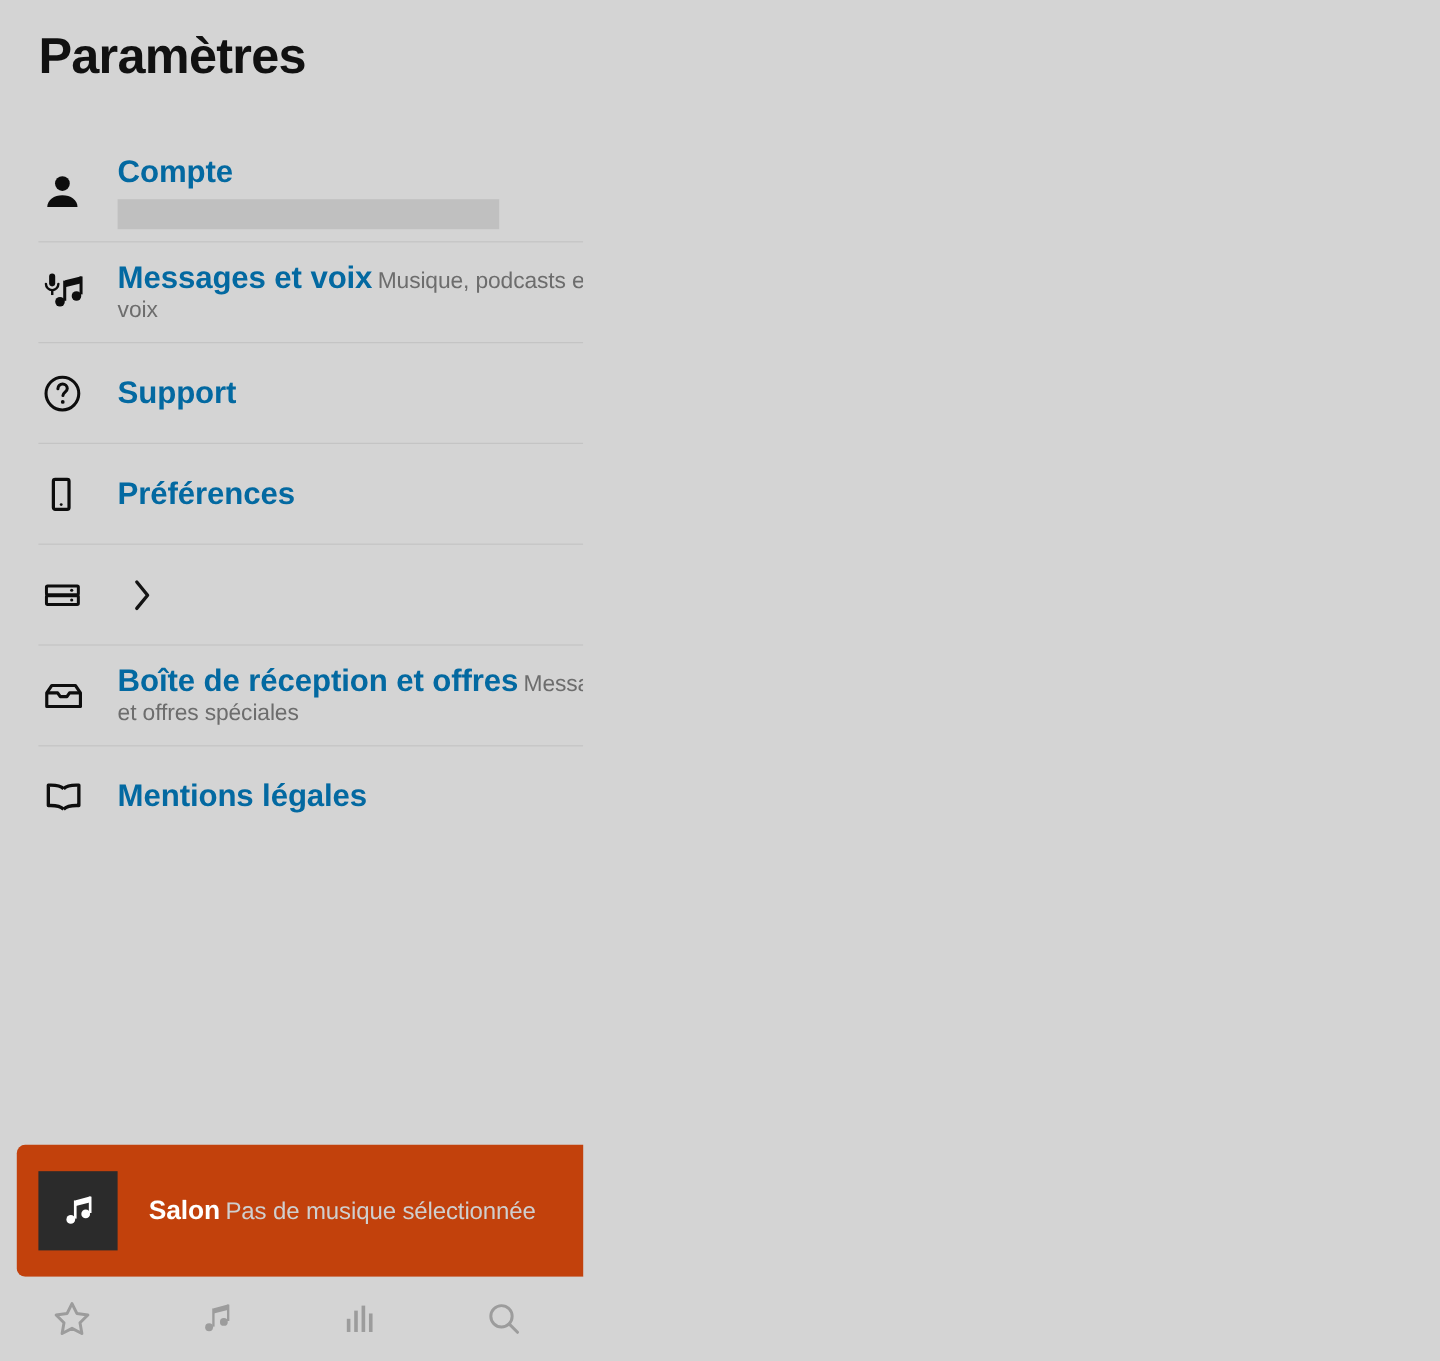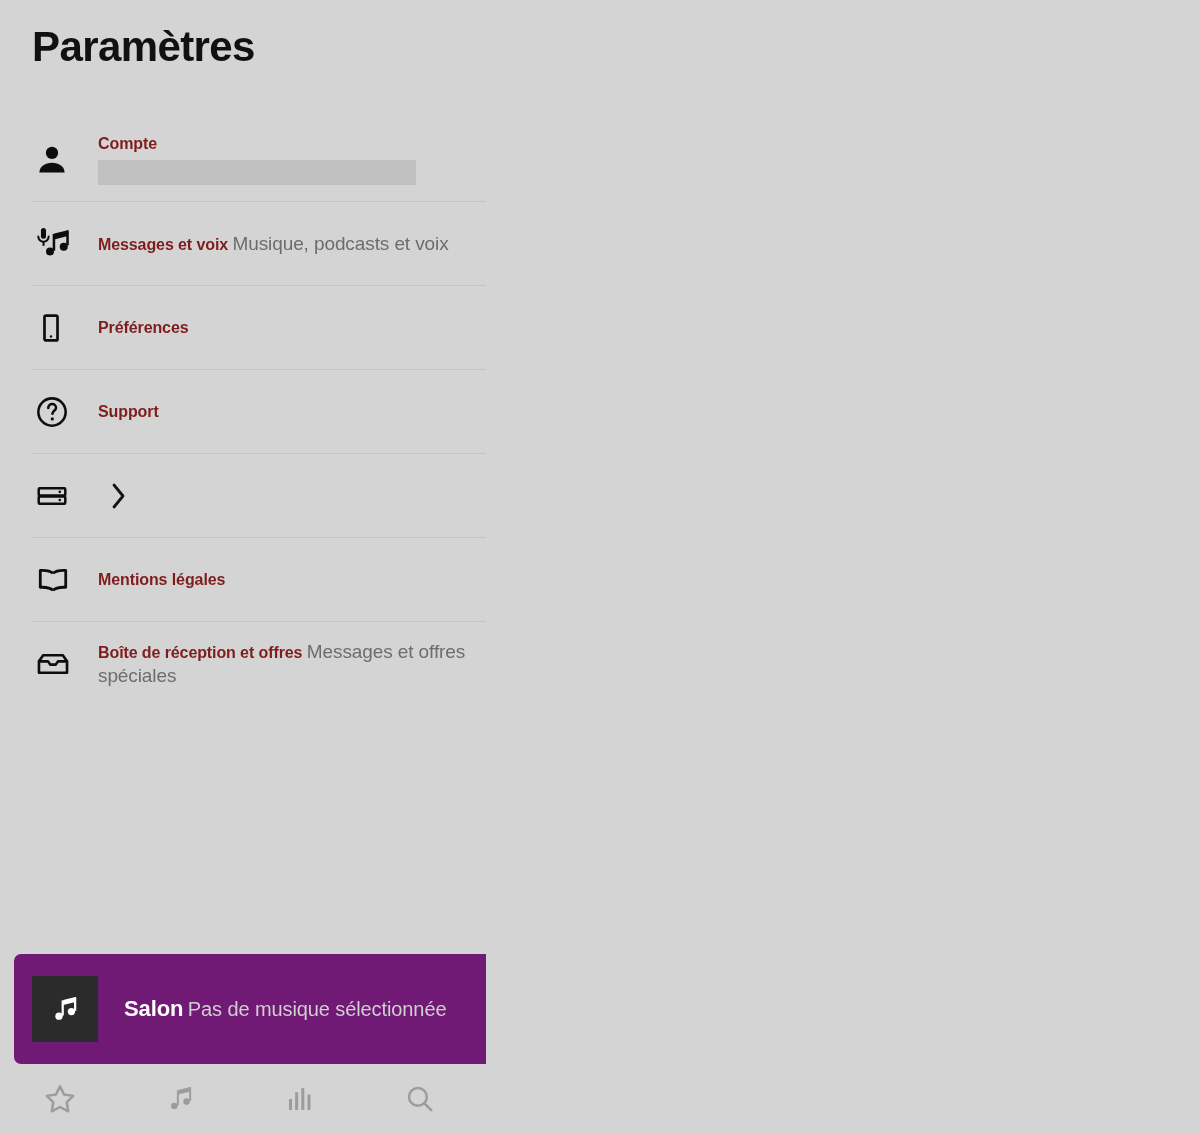--- a/index.html
+++ b/index.html
@@ -66,23 +66,23 @@
     justify-content: flex-start;
     padding-left: 2px;
     color: #0d0d0d;
   }
   .srow-text {
     flex: 1 1 auto;
     min-width: 0;
     padding-left: 2px;
   }
   .srow-title {
-    font-size: 16px;
+    font-size: 26px;
     font-weight: bold;
-    color: #7f1d1d;
+    color: #0369a1;
     letter-spacing: -0.1px;
     line-height: 1.2;
   }
   .srow-sub {
     font-size: 19px;
     color: #6d6d6d;
     line-height: 1.25;
     margin-top: 4px;
     letter-spacing: -0.1px;
   }
@@ -99,21 +99,21 @@
     align-items: center;
     justify-content: center;
     color: #141414;
   }
 
   
   .nowplaying {
     position: absolute;
     bottom: 70px;
     height: 110px;
-    background: #701a75;
+    background: #c2410c;
     border-radius: 7px;
     display: flex;
     align-items: center;
     padding: 0 18px 0 18px;
     z-index: 6;
   }
   .panel-left .nowplaying { left: 14px; width: 572px; }
 
   .np-art {
     width: 66px;
@@ -225,45 +225,45 @@
         </span>
         <span class="srow-chev">
           <svg width="24" height="34" viewBox="0 0 24 34" fill="none" stroke="currentColor" stroke-width="2.8" stroke-linecap="round" stroke-linejoin="round">
             <polyline points="8,6 17,17 8,28"></polyline>
           </svg>
         </span>
       </div>
 
       <div class="srow">
         <span class="srow-icon">
-          <svg width="34" height="34" viewBox="0 0 24 24" fill="none" stroke="currentColor" stroke-width="1.9">
-            <rect x="7.4" y="3.2" width="9.2" height="17.6" rx="1.1"></rect>
-            <circle cx="12" cy="18.0" r="0.85" fill="currentColor" stroke="none"></circle>
-          </svg>
-        </span>
-        <span class="srow-text">
-          <span class="srow-title">Préférences</span>
-        </span>
-        <span class="srow-chev">
-          <svg width="24" height="34" viewBox="0 0 24 34" fill="none" stroke="currentColor" stroke-width="2.8" stroke-linecap="round" stroke-linejoin="round">
-            <polyline points="8,6 17,17 8,28"></polyline>
-          </svg>
-        </span>
-      </div>
-
-      <div class="srow">
-        <span class="srow-icon">
           <svg width="36" height="36" viewBox="0 0 24 24" fill="none" stroke="currentColor" stroke-width="1.7">
             <circle cx="12" cy="12" r="9.1"></circle>
             <path d="M9.5 9.3c0-1.5 1.2-2.6 2.6-2.6 1.4 0 2.6 1 2.6 2.5 0 1.9-2.4 2.1-2.4 3.9" stroke-linecap="round"></path>
             <circle cx="12.2" cy="16.6" r="1.05" fill="currentColor" stroke="none"></circle>
           </svg>
         </span>
         <span class="srow-text">
           <span class="srow-title">Support</span>
+        </span>
+        <span class="srow-chev">
+          <svg width="24" height="34" viewBox="0 0 24 34" fill="none" stroke="currentColor" stroke-width="2.8" stroke-linecap="round" stroke-linejoin="round">
+            <polyline points="8,6 17,17 8,28"></polyline>
+          </svg>
+        </span>
+      </div>
+
+      <div class="srow">
+        <span class="srow-icon">
+          <svg width="34" height="34" viewBox="0 0 24 24" fill="none" stroke="currentColor" stroke-width="1.9">
+            <rect x="7.4" y="3.2" width="9.2" height="17.6" rx="1.1"></rect>
+            <circle cx="12" cy="18.0" r="0.85" fill="currentColor" stroke="none"></circle>
+          </svg>
+        </span>
+        <span class="srow-text">
+          <span class="srow-title">Préférences</span>
         </span>
         <span class="srow-chev">
           <svg width="24" height="34" viewBox="0 0 24 34" fill="none" stroke="currentColor" stroke-width="2.8" stroke-linecap="round" stroke-linejoin="round">
             <polyline points="8,6 17,17 8,28"></polyline>
           </svg>
         </span>
       </div>
 
       <div class="srow">
         <span class="srow-icon">
@@ -276,45 +276,45 @@
         </span>
         <span class="srow-chev">
           <svg width="24" height="34" viewBox="0 0 24 34" fill="none" stroke="currentColor" stroke-width="2.8" stroke-linecap="round" stroke-linejoin="round">
             <polyline points="8,6 17,17 8,28"></polyline>
           </svg>
         </span>
       </div>
 
       <div class="srow">
         <span class="srow-icon">
+          <svg width="38" height="38" viewBox="0 0 26 26" fill="none" stroke="currentColor" stroke-width="1.8" stroke-linejoin="round">
+            <path d="M3.4 11.2 L6.3 7.0 L19.7 7.0 L22.6 11.2 L22.6 19.0 L3.4 19.0 Z"></path>
+            <path d="M3.4 11.2 L9.6 11.2 L11.1 13.4 L14.9 13.4 L16.4 11.2 L22.6 11.2"></path>
+          </svg>
+        </span>
+        <span class="srow-text">
+          <span class="srow-title">Boîte de réception et offres</span>
+          <span class="srow-sub">Messages et offres spéciales</span>
+        </span>
+        <span class="srow-chev">
+          <svg width="24" height="34" viewBox="0 0 24 34" fill="none" stroke="currentColor" stroke-width="2.8" stroke-linecap="round" stroke-linejoin="round">
+            <polyline points="8,6 17,17 8,28"></polyline>
+          </svg>
+        </span>
+      </div>
+
+      <div class="srow">
+        <span class="srow-icon">
           <svg width="38" height="38" viewBox="0 0 26 26" fill="none" stroke="currentColor" stroke-width="1.9" stroke-linejoin="round">
             <path d="M13 8.4C11.2 6.6 8.3 6.2 4.3 6.4 V18.0 C8.3 17.8 11.2 18.3 13 20.1"></path>
             <path d="M13 8.4C14.8 6.6 17.7 6.2 21.7 6.4 V18.0 C17.7 17.8 14.8 18.3 13 20.1"></path>
           </svg>
         </span>
         <span class="srow-text">
           <span class="srow-title">Mentions légales</span>
-        </span>
-        <span class="srow-chev">
-          <svg width="24" height="34" viewBox="0 0 24 34" fill="none" stroke="currentColor" stroke-width="2.8" stroke-linecap="round" stroke-linejoin="round">
-            <polyline points="8,6 17,17 8,28"></polyline>
-          </svg>
-        </span>
-      </div>
-
-      <div class="srow">
-        <span class="srow-icon">
-          <svg width="38" height="38" viewBox="0 0 26 26" fill="none" stroke="currentColor" stroke-width="1.8" stroke-linejoin="round">
-            <path d="M3.4 11.2 L6.3 7.0 L19.7 7.0 L22.6 11.2 L22.6 19.0 L3.4 19.0 Z"></path>
-            <path d="M3.4 11.2 L9.6 11.2 L11.1 13.4 L14.9 13.4 L16.4 11.2 L22.6 11.2"></path>
-          </svg>
-        </span>
-        <span class="srow-text">
-          <span class="srow-title">Boîte de réception et offres</span>
-          <span class="srow-sub">Messages et offres spéciales</span>
         </span>
         <span class="srow-chev">
           <svg width="24" height="34" viewBox="0 0 24 34" fill="none" stroke="currentColor" stroke-width="2.8" stroke-linecap="round" stroke-linejoin="round">
             <polyline points="8,6 17,17 8,28"></polyline>
           </svg>
         </span>
       </div>
 
     </div>
 

